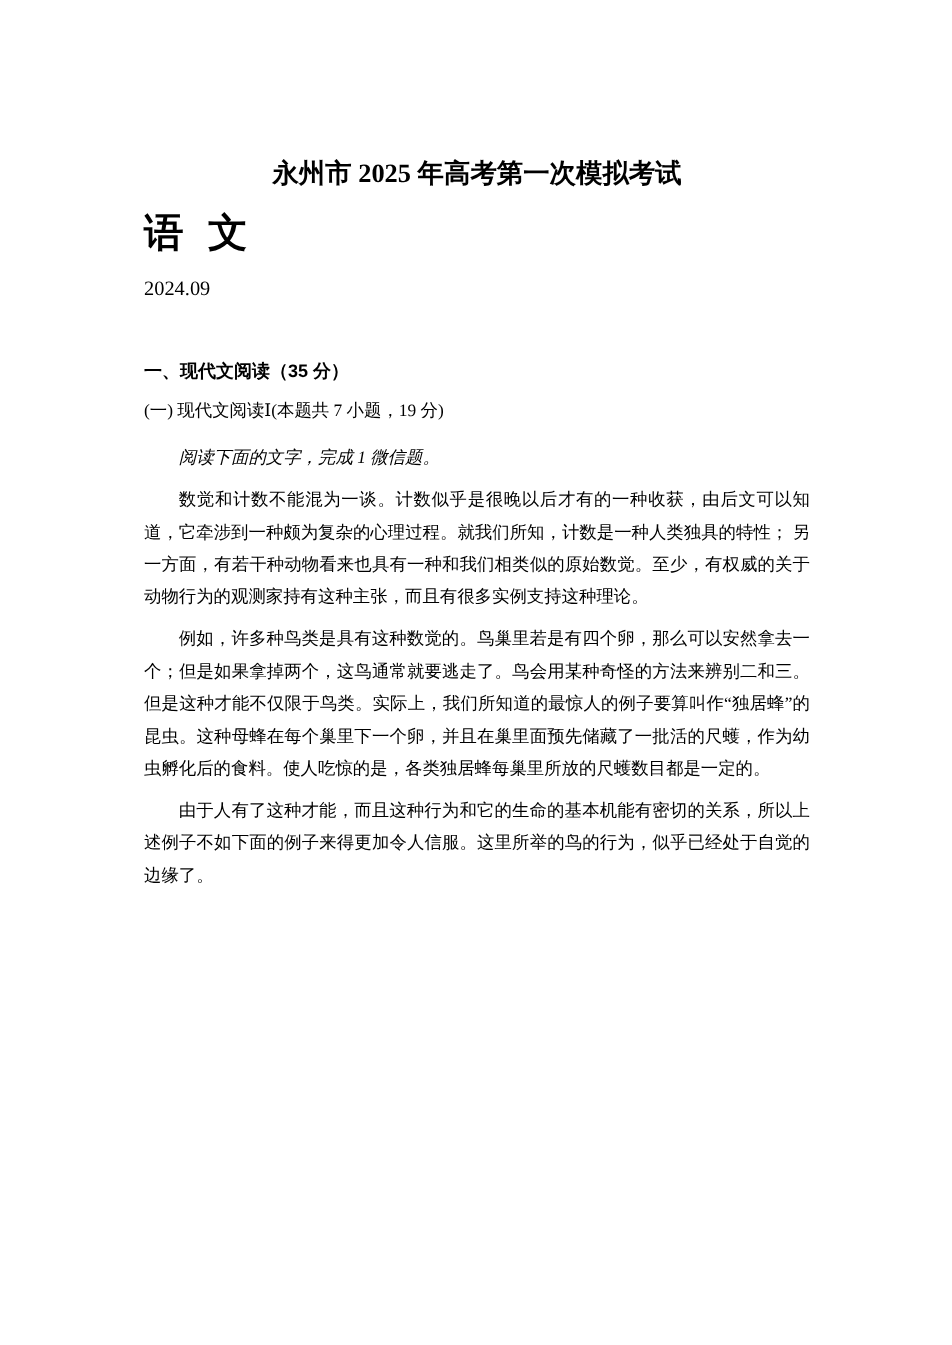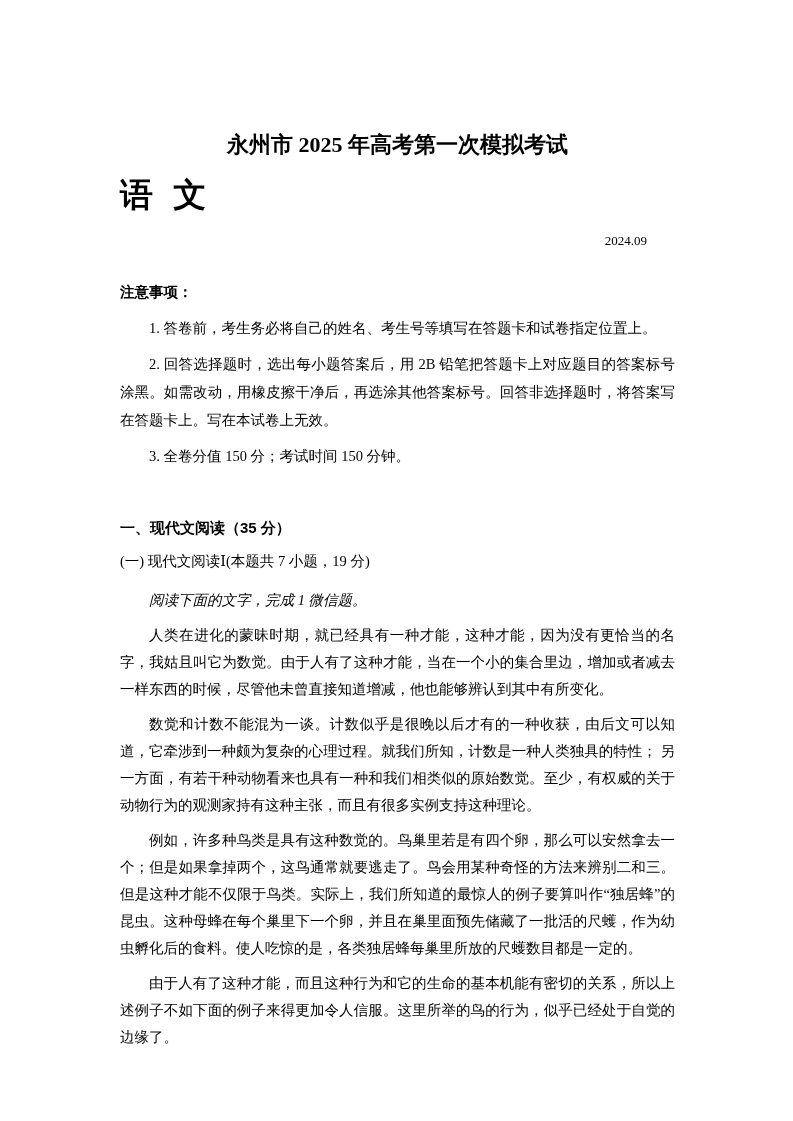--- a/index.html
+++ b/index.html
@@ -28,23 +28,22 @@
   }
   .subject {
     margin: 12px 0 0;
     font-size: 33px;
     line-height: 46px;
     font-weight: bold;
     letter-spacing: 6px;
   }
   .date {
     margin-top: 12px;
-    text-align: right;
     padding-right: 28px;
-    font-size: 13px;
+    font-size: 17px;
     line-height: 22px;
   }
   .notices {
     margin-top: 26px;
     font-size: 14.5px;
     line-height: 28px;
   }
   .notices-heading {
     font-weight: bold;
     font-family: "Liberation Sans", "DejaVu Sans", sans-serif;
@@ -85,30 +84,23 @@
 <body>
 
 <div class="page">
 
   <h1 class="title">永州市 2025 年高考第一次模拟考试</h1>
 
   <div class="subject">语 文</div>
 
   <div class="date">2024.09</div>
 
-  <div class="notices">
-    <div class="notices-heading">注意事项：</div>
-    <p class="notice">1. 答卷前，考生务必将自己的姓名、考生号等填写在答题卡和试卷指定位置上。</p>
-    <p class="notice">2. 回答选择题时，选出每小题答案后，用 2B 铅笔把答题卡上对应题目的答案标号涂黑。如需改动，用橡皮擦干净后，再选涂其他答案标号。回答非选择题时，将答案写在答题卡上。写在本试卷上无效。</p>
-    <p class="notice">3. 全卷分值 150 分；考试时间 150 分钟。</p>
-  </div>
 
   <div class="reading">
     <div class="section-heading">一、现代文阅读（35 分）</div>
     <div class="section-subheading">(一) 现代文阅读Ⅰ(本题共 7 小题，19 分)</div>
     <p class="instruction">阅读下面的文字，完成 1 微信题。</p>
-    <p class="para">人类在进化的蒙昧时期，就已经具有一种才能，这种才能，因为没有更恰当的名字，我姑且叫它为数觉。由于人有了这种才能，当在一个小的集合里边，增加或者减去一样东西的时候，尽管他未曾直接知道增减，他也能够辨认到其中有所变化。</p>
     <p class="para">数觉和计数不能混为一谈。计数似乎是很晚以后才有的一种收获，由后文可以知道，它牵涉到一种颇为复杂的心理过程。就我们所知，计数是一种人类独具的特性； 另一方面，有若干种动物看来也具有一种和我们相类似的原始数觉。至少，有权威的关于动物行为的观测家持有这种主张，而且有很多实例支持这种理论。</p>
     <p class="para">例如，许多种鸟类是具有这种数觉的。鸟巢里若是有四个卵，那么可以安然拿去一个；但是如果拿掉两个，这鸟通常就要逃走了。鸟会用某种奇怪的方法来辨别二和三。但是这种才能不仅限于鸟类。实际上，我们所知道的最惊人的例子要算叫作“独居蜂”的昆虫。这种母蜂在每个巢里下一个卵，并且在巢里面预先储藏了一批活的尺蠖，作为幼虫孵化后的食料。使人吃惊的是，各类独居蜂每巢里所放的尺蠖数目都是一定的。</p>
     <p class="para">由于人有了这种才能，而且这种行为和它的生命的基本机能有密切的关系，所以上述例子不如下面的例子来得更加令人信服。这里所举的鸟的行为，似乎已经处于自觉的边缘了。</p>
   </div>
 
 </div>
 
 </body></html>

